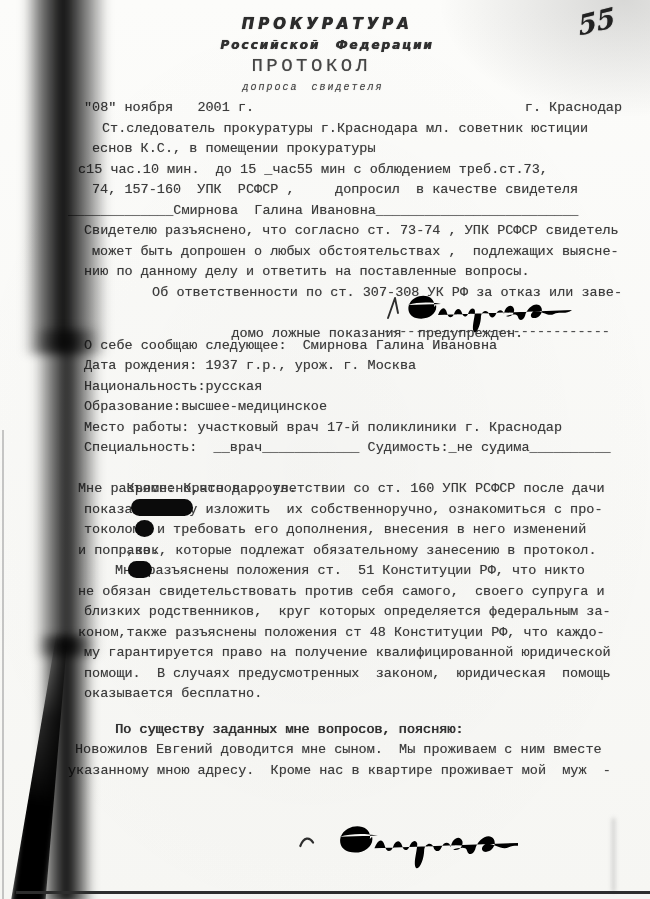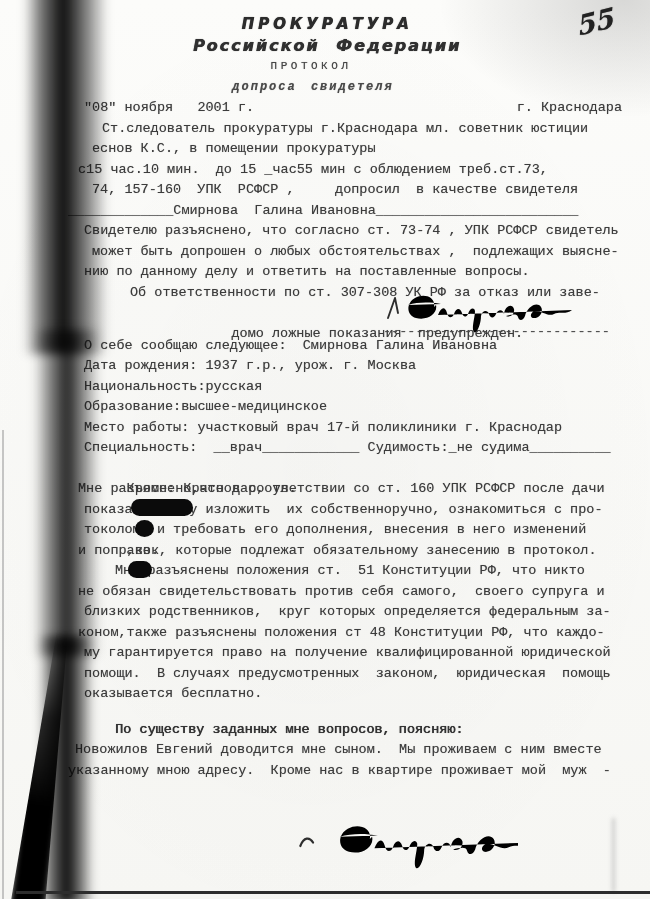--- a/index.html
+++ b/index.html
@@ -30,26 +30,26 @@
   .pagenum{position:absolute;top:6px;right:34px;z-index:7;
     font-family:"DejaVu Serif",serif;font-style:italic;font-size:27px;font-weight:bold;color:#222;
     transform:rotate(-14deg) skewX(-8deg);text-shadow:0 0 1px rgba(0,0,0,.5);}
   
   .content{position:absolute;left:0;top:0;width:650px;padding:13px 28px 0 84px;box-sizing:border-box;z-index:3;}
   .line{white-space:pre;height:20.5px;line-height:20.5px;font-size:13.5px;text-shadow:0 0 .7px rgba(70,70,70,.55);}
   .center{text-align:center;}
   .letterhead{margin-left:-56px;margin-right:-4px;}
   .lh1{font-family:"DejaVu Sans",sans-serif;font-weight:bold;font-style:italic;font-size:15px;
        letter-spacing:4px;color:#2c2c2c;height:22px;line-height:22px;text-shadow:.6px 0 0 #2c2c2c,0 0 1.2px rgba(0,0,0,.45);}
-  .lh2{font-family:"DejaVu Sans",sans-serif;font-weight:bold;font-style:italic;font-size:16px;
+  .lh2{font-family:"DejaVu Sans",sans-serif;font-weight:bold;font-style:italic;font-size:12px;
        letter-spacing:2px;word-spacing:9px;color:#303030;height:21px;line-height:21px;text-shadow:.5px 0 0 #303030,0 0 1.2px rgba(0,0,0,.4);}
-  .lh3{font-size:11px;letter-spacing:3.5px;color:#454545;height:21px;line-height:21px;transform:translateX(-16px);text-shadow:0 0 .8px rgba(70,70,70,.6);}
-  .lh4{font-size:12px;font-style:italic;letter-spacing:2px;word-spacing:5px;color:#4a4a4a;height:21px;line-height:21px;transform:translateX(-14px);text-shadow:0 0 .8px rgba(70,70,70,.6);font-weight:bold;}
+  .lh3{font-size:19px;letter-spacing:3.5px;color:#454545;height:21px;line-height:21px;transform:translateX(-16px);text-shadow:0 0 .8px rgba(70,70,70,.6);}
+  .lh4{font-size:10px;font-style:italic;letter-spacing:2px;word-spacing:5px;color:#4a4a4a;height:21px;line-height:21px;transform:translateX(-14px);text-shadow:0 0 .8px rgba(70,70,70,.6);}
   .daterow{display:flex;justify-content:space-between;}
-  .ind1{padding-left:18px;} .ind05{padding-left:8px;} .ind2{padding-left:46px;} .ind3{padding-left:31px;}
+  .ind1{padding-left:18px;} .ind05{padding-left:8px;} .ind2{padding-left:46px;text-align:right;} .ind3{padding-left:31px;}
   .out1{margin-left:-16px;} .out05{margin-left:-6px;} .out07{margin-left:-9px;}
   .gap-c{margin-top:12px;} .gap-e{margin-top:15px;}
   .bold{font-weight:normal;color:#333;text-shadow:.5px 0 0 #333,0 0 1px rgba(0,0,0,.4);}
   .rel{position:relative;overflow:visible;text-align:center;}
   .redact{display:inline-block;vertical-align:middle;background:#0b0b0b;height:17px;transform:translateY(-1px);}
   .r-street{width:62px;border-radius:9px;margin-left:4px;}
   .r-house{width:19px;border-radius:50%;margin-left:8px;}
   .r-apt{width:24px;border-radius:9px;margin-left:1px;}
   .sig{position:absolute;z-index:4;}
   .sig path{stroke:#2e2e2e;stroke-width:1.9;fill:none;stroke-linecap:round;stroke-linejoin:round;}
@@ -81,21 +81,21 @@
 
     <div class="letterhead center">
       <div class="lh1">ПРОКУРАТУРА</div>
       <div class="lh2">Российской  Федерации</div>
       <div class="line lh3 center">ПРОТОКОЛ</div>
       <div class="line lh4 center">допроса свидетеля</div>
     </div>
 
     <div class="line daterow">
       <span>"08" ноября   2001 г.</span>
-      <span>г. Краснодара</span>
+      <span>г. Краснодар</span>
     </div>
 
     <div class="line ind1">Ст.следователь прокуратуры г.Краснодара мл. советник юстиции</div>
     <div class="line ind05">еснов К.С., в помещении прокуратуры</div>
     <div class="line out05">с15 час.10 мин.  до 15 _час55 мин с облюдением треб.ст.73,</div>
     <div class="line ind05">74, 157-160  УПК  РСФСР ,     допросил  в качестве свидетеля</div>
     <div class="line out1">_____________Смирнова  Галина Ивановна_________________________</div>
 
     <div class="line">Свидетелю разъяснено, что согласно ст. 73-74 , УПК РСФСР свидетель</div>
     <div class="line ind05">может быть допрошен о любых обстоятельствах ,  подлежащих выясне-</div>

